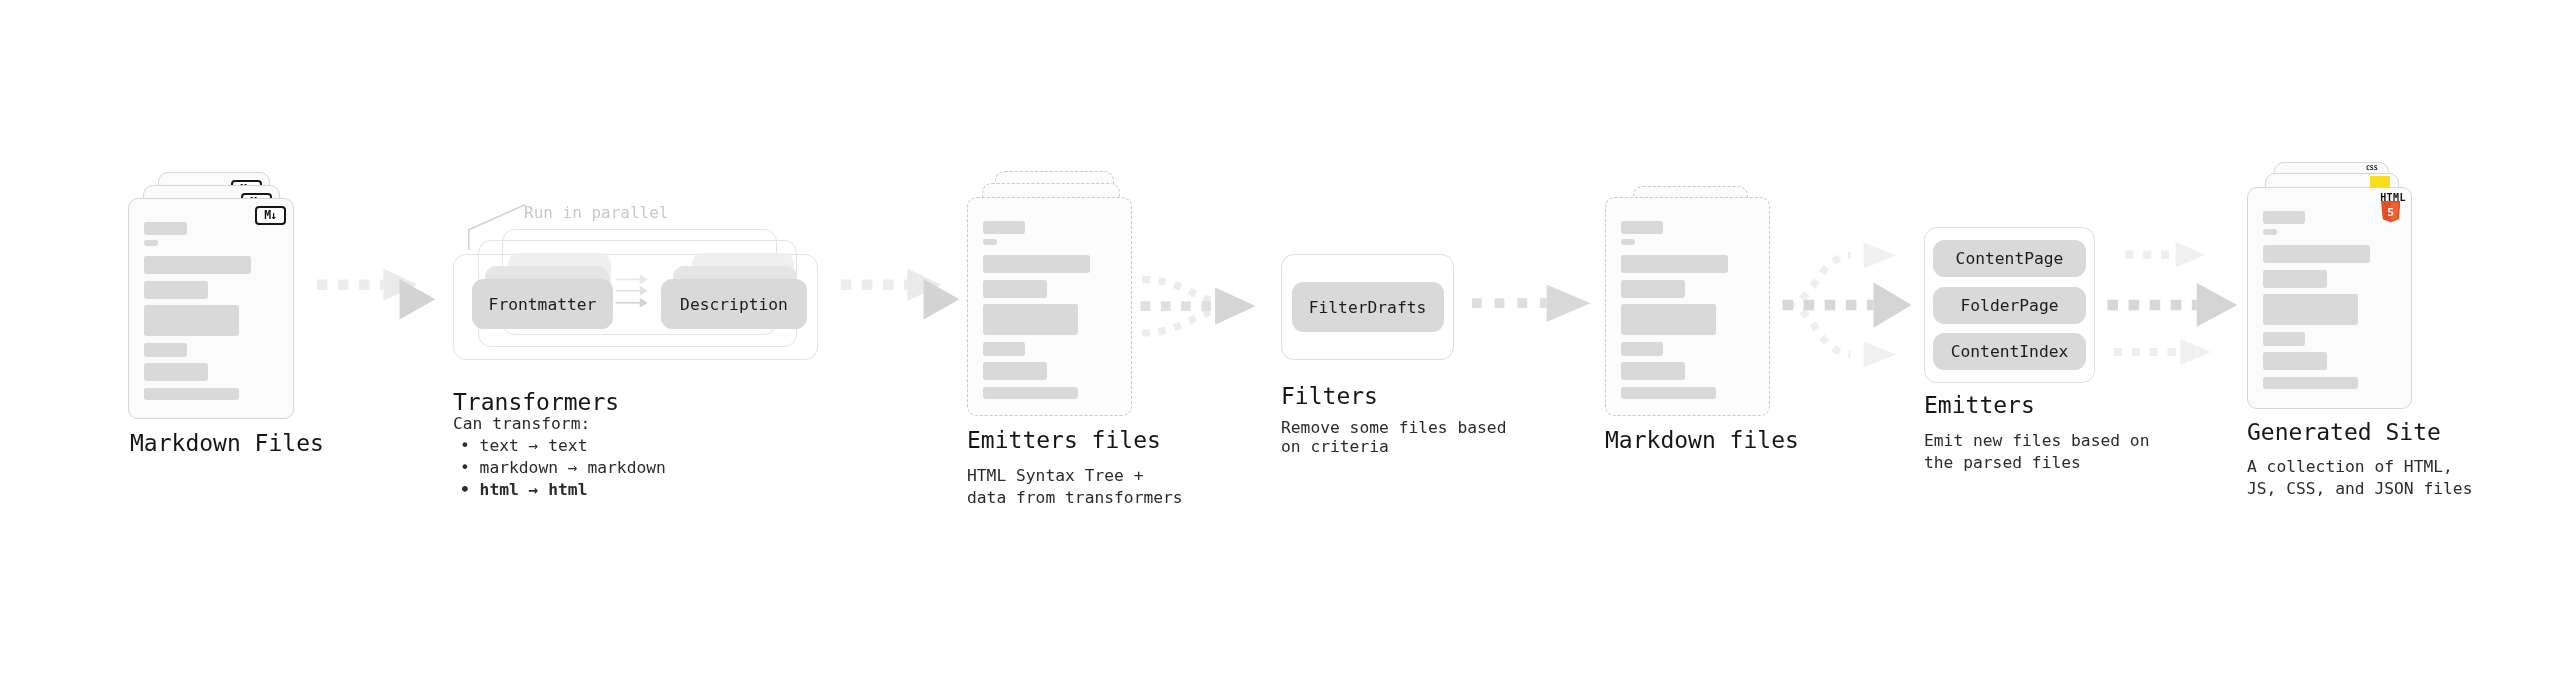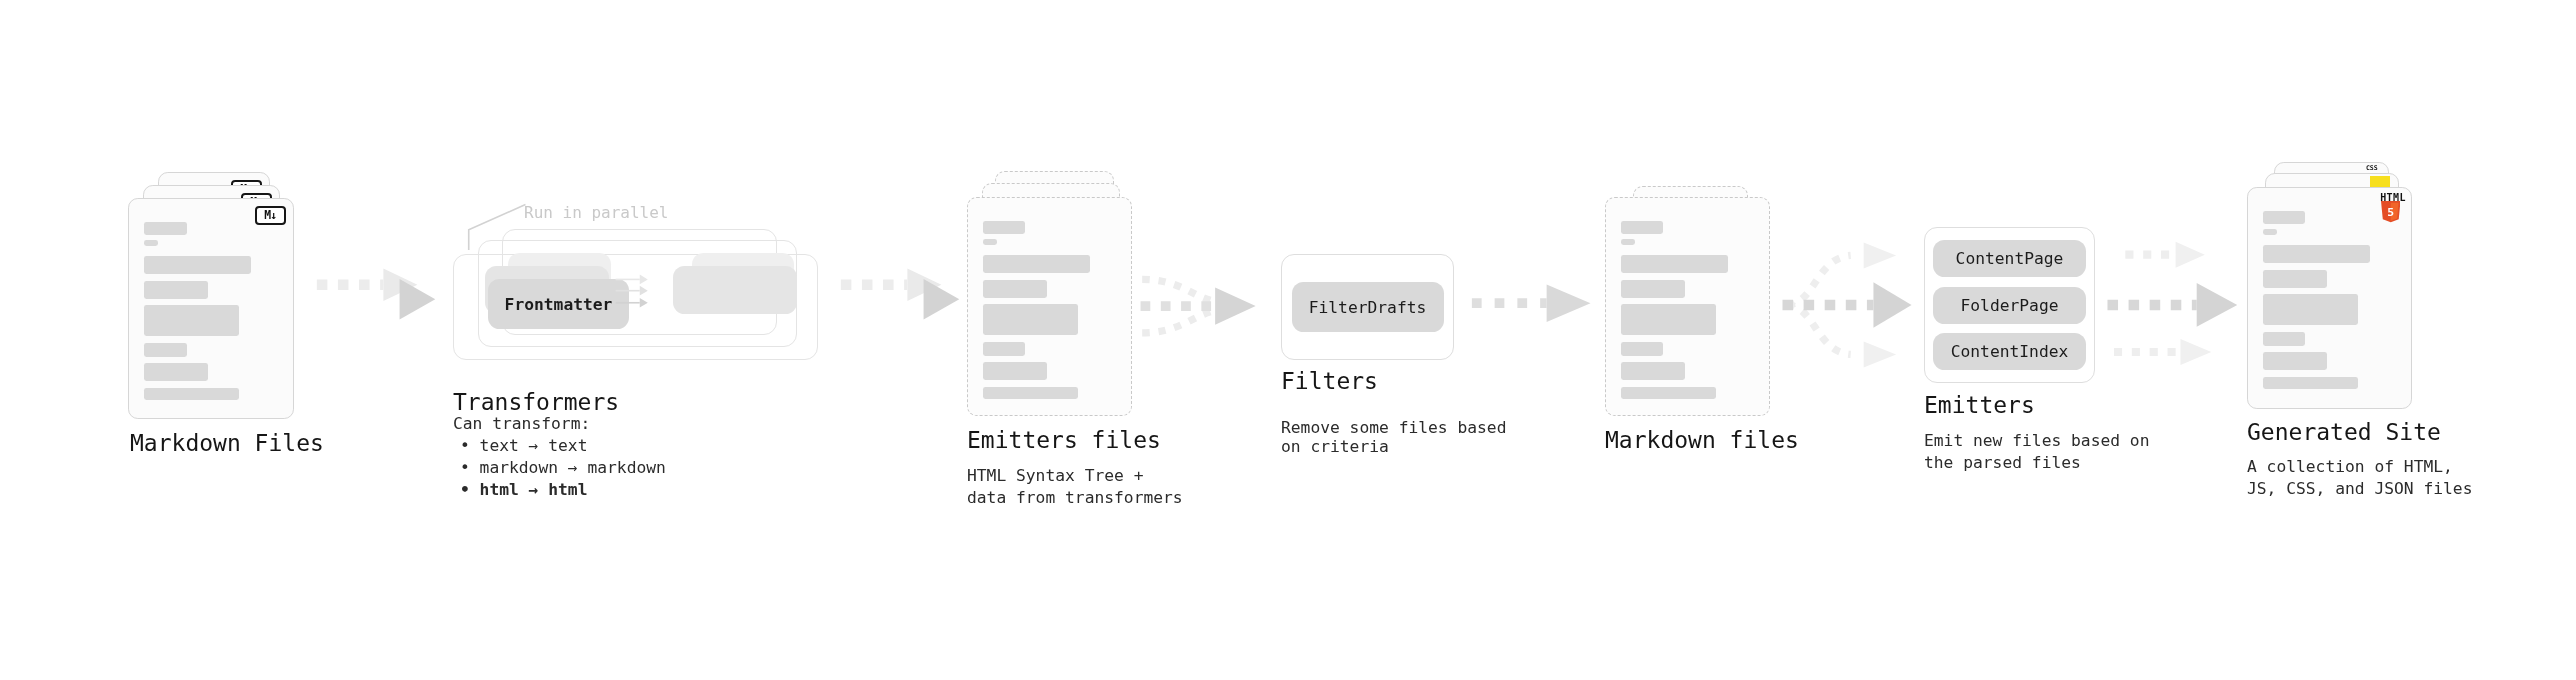--- a/index.html
+++ b/index.html
@@ -90,24 +90,25 @@
   <div class="outline-box" style="left:478px;top:240px;width:319px;height:107px;"></div>
   <div class="outline-box" style="left:453px;top:254px;width:365px;height:106px;"></div>
 
   <svg class="abs" style="left:459px;top:198px;" width="77" height="57" viewBox="0 0 95 70">
     <path d="M 82 8 L 12 39 L 12 64" stroke="#d2d2d2" stroke-width="2" fill="none"></path>
   </svg>
   <div class="note" style="left:524px;top:203px;">Run in parallel</div>
 
   <div class="pill ghost2" style="left:508px;top:253px;width:103px;height:47px;"></div>
   <div class="pill ghost1" style="left:485px;top:266px;width:124px;height:48px;"></div>
-  <div class="pill" style="left:488px;top:279px;width:141px;height:50px;font-weight:bold;">Frontmatter</div>
+  <div class="pill" style="left:472px;top:279px;width:141px;height:50px;">Frontmatter</div>
 
   <div class="pill ghost2" style="left:692px;top:253px;width:102px;height:47px;"></div>
   <div class="pill ghost1" style="left:673px;top:266px;width:124px;height:48px;"></div>
+  <div class="pill" style="left:661px;top:279px;width:146px;height:50px;">Description</div>
 
   <svg class="abs" style="left:614px;top:273px;" width="37" height="37" viewBox="0 0 46 46">
     <g>
         <line x1="2" y1="8" x2="32" y2="8" stroke="#e7e7e7" stroke-width="2"></line>
         <polygon points="32,2 42,8 32,14" fill="#e7e7e7"></polygon>
       </g>
     <g>
         <line x1="2" y1="22" x2="32" y2="22" stroke="#e1e1e1" stroke-width="2"></line>
         <polygon points="32,16 42,22 32,28" fill="#e1e1e1"></polygon>
       </g>
@@ -155,21 +156,21 @@
   <svg class="abs" style="left:1134px;top:268px;" width="142" height="77" viewBox="0 0 175 95">
     <path d="M 10 14 C 55 14 70 34 98 41" stroke="#ececec" stroke-width="9" stroke-dasharray="9 11" fill="none"></path>
     <path d="M 10 80 C 55 80 70 60 98 53" stroke="#ececec" stroke-width="9" stroke-dasharray="9 11" fill="none"></path>
     <line x1="8" y1="47" x2="100" y2="47" stroke="#e0e0e0" stroke-width="12" stroke-dasharray="12 13"></line>
     <polygon points="100,24 150,47 100,70" fill="#d5d5d5"></polygon>
   </svg>
 
   <div class="panel" style="left:1281px;top:254px;width:173px;height:106px;text-align:center;">
     <div class="pill" style="width:152px;height:50px;">FilterDrafts</div>
   </div>
-  <div class="title" style="left:1281px;top:368px;text-align:right;">Filters</div>
+  <div class="title" style="left:1281px;top:383px;text-align:right;">Filters</div>
   <div class="caption" style="left:1281px;top:417px;">Remove some files based</div>
   <div class="caption" style="left:1281px;top:436px;">on criteria</div>
 
   <svg class="abs" style="left:1467px;top:278px;" width="130" height="52" viewBox="0 0 160 64">
     <line x1="6" y1="31" x2="98" y2="31" stroke="#dedede" stroke-width="12" stroke-dasharray="12 16"></line>
     <polygon points="98,8 152,31 98,54" fill="#d9d9d9"></polygon>
   </svg>
 
   <div class="doc-card dashed" style="left:1633px;top:186px;width:115px;height:81px;"></div>
   <div class="doc-card dashed" style="left:1605px;top:197px;width:165px;height:219px;">

